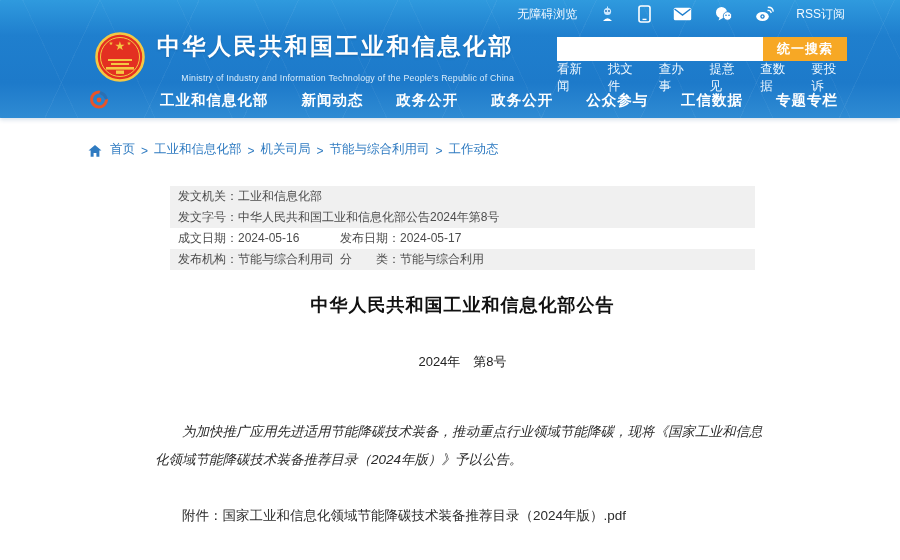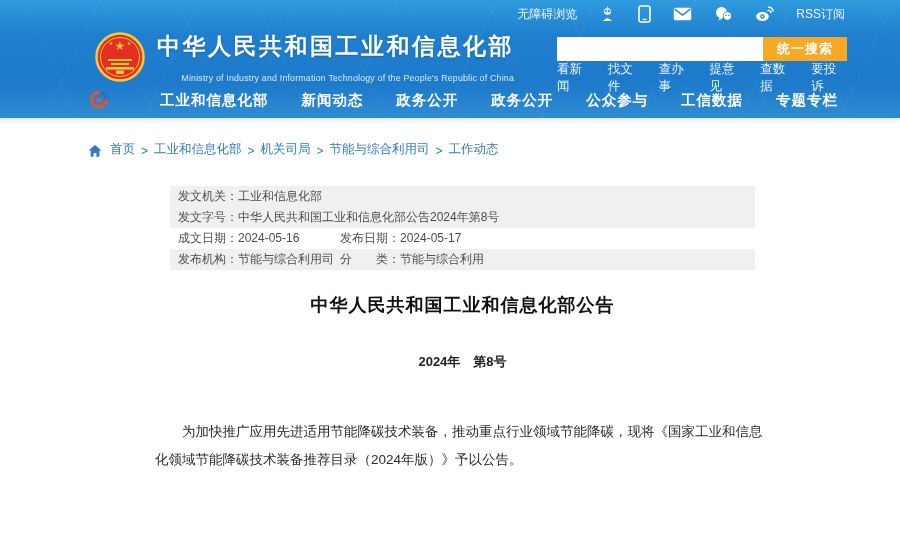--- a/index.html
+++ b/index.html
@@ -51,22 +51,22 @@
   .meta-row { height:21px; line-height:21px; padding-left:8px; display:flex; }
   .meta-row.gray { background:#f0f0f0; }
   .meta-label { color:#4c4c4c; white-space:pre; }
   .meta-value { color:#4c4c4c; white-space:pre; }
   .meta-cell { display:inline-flex; }
   .meta-cell.w1 { width:162px; flex:0 0 auto; }
 
   
   .doc { margin:12px 130px 0 155px; width:615px; }
   .doc-title { text-align:center; font-size:18px; font-weight:bold; color:#111; letter-spacing:1px; margin-top:23px; }
-  .doc-issue { text-align:center; font-size:13px; color:#222; margin-top:36px; white-space:pre;font-weight:bold; }
-  .doc-para { margin-top:47px; font-size:13.5px; color:#2b2b2b; line-height:28px; text-indent:2em; }
+  .doc-issue { text-align:center; font-size:13px; color:#222; margin-top:36px; white-space:pre; }
+  .doc-para { margin-top:47px; font-size:13.5px; color:#2b2b2b; line-height:28px; text-indent:2em;font-style:italic; }
   .doc-attach { margin-top:33px; font-size:13.5px; color:#2b2b2b; text-indent:2em; }
   .doc-attach .att-link { cursor:pointer; }
 </style>
 </head>
 <body>
 
 <div class="site-header">
 
   <div class="topbar">
     <a>无障碍浏览</a>
@@ -212,14 +212,17 @@
         <span class="meta-label">分　　类：</span>
         <span class="meta-value">节能与综合利用</span>
       </span>
   </div>
 </div>
 
 <div class="doc">
   <div class="doc-title">中华人民共和国工业和信息化部公告</div>
   <div class="doc-issue">2024年　第8号</div>
   <p class="doc-para">为加快推广应用先进适用节能降碳技术装备，推动重点行业领域节能降碳，现将《国家工业和信息化领域节能降碳技术装备推荐目录（2024年版）》予以公告。</p>
+  <div class="doc-attach">
+    <span>附件：</span><span class="att-link">国家工业和信息化领域节能降碳技术装备推荐目录（2024年版）.pdf</span>
+  </div>
 
 </div>
 
 </body></html>

